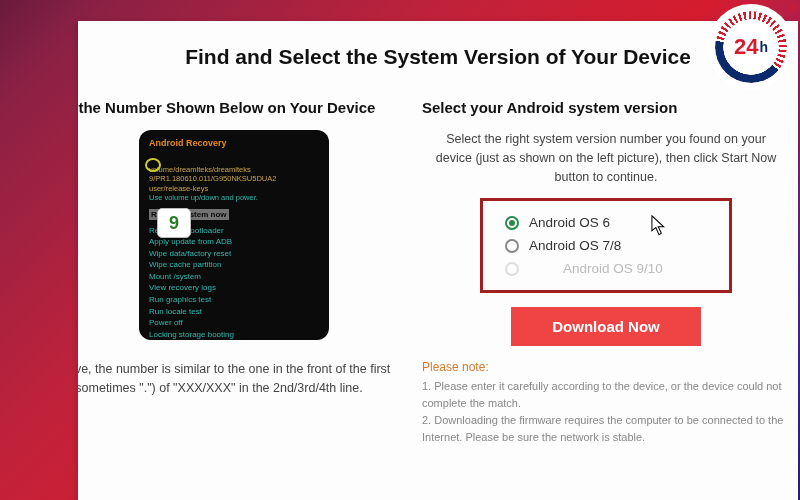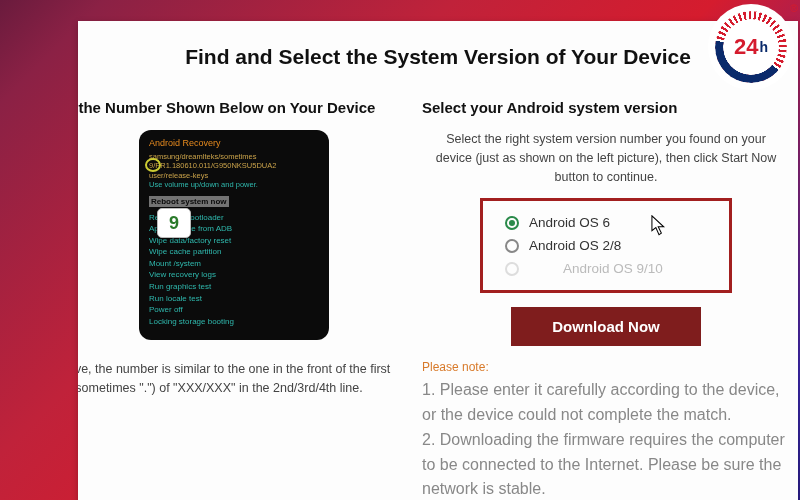--- a/index.html
+++ b/index.html
@@ -68,21 +68,21 @@
   .phone-wrap { position:relative; display:inline-block; margin-left:-10px; }
   .phone {
     width: 190px; height: 210px;
     background: #0b0b0b;
     border-radius: 12px;
     padding: 8px 10px 8px 10px;
     text-align: left;
     position: relative;
     overflow:hidden;
   }
-  .phone .hdr { color:#e68a1e; font-size:9px; font-weight:400; margin-bottom:4px; }
+  .phone .hdr { color:#e68a1e; font-size:9px; font-weight:700; margin-bottom:17px; }
   .phone .sm  { color:#9aa; font-size:7.5px; line-height:1.25; }
   .phone .sm.y { color:#c9a24a; }
   .phone .sm.teal { color:#2fb8ad; }
   .phone .hl {
     background:#737373; color:#0b0b0b;
     font-size:8px; font-weight:700;
     padding:1px 2px; display:inline-block; margin:3px 0;
   }
   .phone .list { color:#2fb8ad; font-size:8px; line-height:1.45; margin-top:2px; }
   .badge {
@@ -134,26 +134,26 @@
   .opt.faded { color:#bbb;gap:44px; }
   .opt.faded .radio { border-color:#ddd; }
 
   .cursor {
     position:absolute; left:168px; top:14px; width:16px; height:22px; pointer-events:none;
   }
   .cursor svg { width:100%; height:100%; }
 
   .dl-btn {
     display:block; width:190px; margin: 8px auto 14px auto;
-    background:#7f1d1d; color:#fff; font-size:15px; font-weight:600;
+    background:#ef4444; color:#fff; font-size:15px; font-weight:600;
     text-align:center; padding:11px 0; border:none; cursor:pointer;
   }
 
   .note-head { font-size:12px; color:#d87a2a; margin-bottom:4px; }
-  .note-body { font-size:16px; color:#888; line-height:1.55; }
+  .note-body { font-size:11px; color:#888; line-height:1.55; }
 </style>
 </head>
 <body>
 
 <div class="logo">
   <div class="logo-inner">
     <div class="logo-ticks"></div>
     <div class="logo-arc"></div>
     <div class="logo-text">
         <span>24</span>
@@ -169,21 +169,21 @@
   <div class="columns">
 
     <div class="col-left">
       <div class="sub-title">Find the Number Shown Below on Your Device</div>
 
       <div class="phone-wrap">
         <div class="badge">9</div>
         <div class="phone">
           <div class="circle-mark"></div>
           <div class="hdr">Android Recovery</div>
-          <div class="sm y">samsung/dreamlteks/sometimes</div>
+          <div class="sm y">volume/dreamlteks/dreamlteks</div>
           <div class="sm y">9/PR1.180610.011/G950NKSU5DUA2</div>
           <div class="sm y">user/release-keys</div>
           <div class="sm teal">Use volume up/down and power.</div>
           <div class="hl">Reboot system now</div>
           <div class="list">
             <div>Reboot to bootloader</div>
             <div>Apply update from ADB</div>
             <div>Wipe data/factory reset</div>
             <div>Wipe cache partition</div>
             <div>Mount /system</div>
@@ -203,21 +203,21 @@
       <div class="sub-title">Select your Android system version</div>
       <div class="instr">Select the right system version number you found on your device (just as shown on the left picture), then click Start Now button to continue.</div>
 
       <div class="radio-box">
         <div class="opt selected">
           <span class="radio"></span>
           <span>Android OS 6</span>
         </div>
         <div class="opt">
           <span class="radio"></span>
-          <span>Android OS 2/8</span>
+          <span>Android OS 7/8</span>
         </div>
         <div class="opt faded">
           <span class="radio"></span>
           <span>Android OS 9/10</span>
         </div>
         <div class="cursor">
           <svg viewBox="0 0 20 28">
               <path d="M1 1 L1 20 L6 16 L10 25 L13 23 L9 15 L16 15 Z" fill="#fff" stroke="#000" stroke-width="1.3"></path>
             </svg>
         </div>

